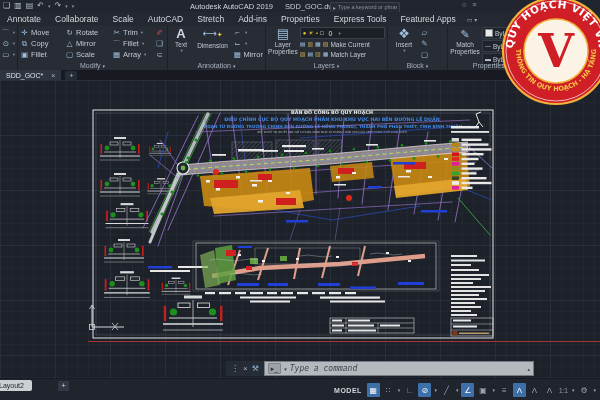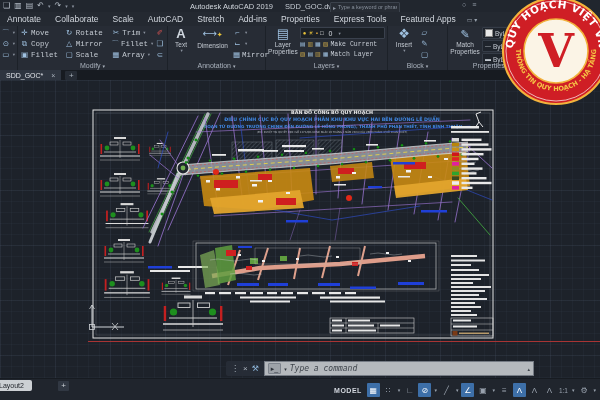--- a/index.html
+++ b/index.html
@@ -26,21 +26,21 @@
   .ribbon{position:absolute;left:0;top:26px;width:600px;height:44px;background:#272c35;border-bottom:1px solid #171b21;
           display:flex;}
   .panel{position:relative;height:44px;border-right:1px solid #1c2128;box-sizing:border-box;padding:1px 2px 9px 2px;}
   .panel-label{position:absolute;left:0;right:0;bottom:0;height:9px;text-align:center;font-size:7px;color:#a9b1bc;line-height:9px;}
   .panel-label .caret{font-size:5px;}
   .tool-grid{display:flex;gap:2px;}
   .tool-col{display:flex;flex-direction:column;}
   .tool{display:flex;align-items:center;height:11px;gap:2px;}
   .tico{width:9px;text-align:center;font-size:7.5px;color:#9fc1e0;line-height:11px;}
   .tico.red{color:#d05050;}
-  .tlabel{font-size:7.5px;color:#c3c9d1;white-space:nowrap;font-family:Liberation Mono, monospace;}
+  .tlabel{font-size:7.5px;color:#c3c9d1;white-space:nowrap;}
   .tcaret{font-size:4.5px;color:#8a929e;margin-left:1px;}
   .bigbtn{display:flex;flex-direction:column;align-items:center;justify-content:flex-start;width:30px;}
   .bigico{font-size:13px;color:#cfd6de;line-height:14px;}
   .biglab{font-size:6.5px;color:#c3c9d1;line-height:7px;text-align:center;}
   .minirow{display:flex;align-items:center;gap:2px;height:9px;}
   .mini{font-size:6px;color:#9fc1e0;line-height:9px;}
   .mini.gold{color:#caa84a;}
   .layer-strip{display:flex;align-items:center;gap:2px;height:10px;background:#1b2026;border:1px solid #3a414d;
                border-radius:1px;padding:0 2px;}
   .layer-strip .dot{font-size:6px;line-height:10px;}

